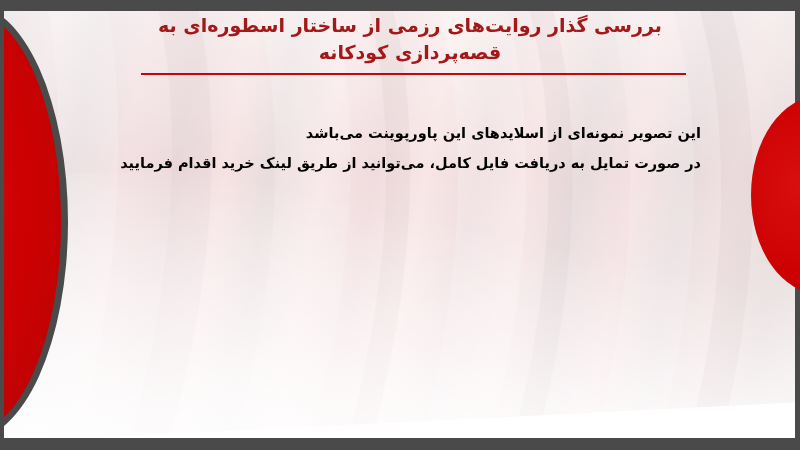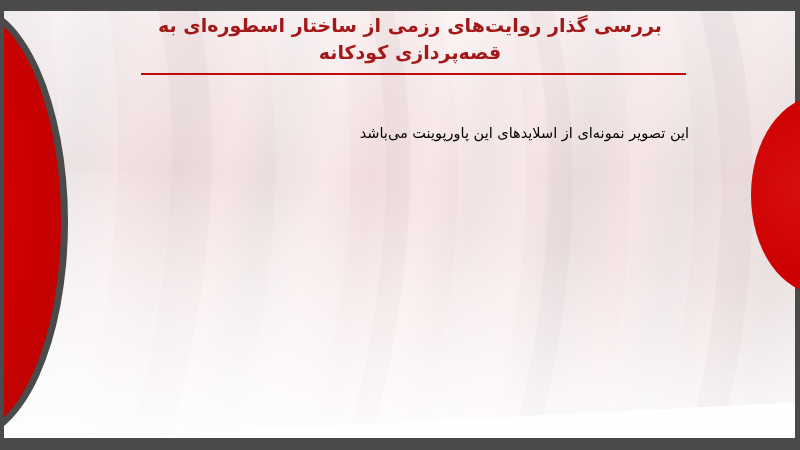--- a/index.html
+++ b/index.html
@@ -162,24 +162,24 @@
   
   .body-block {
     position: absolute;
     right: 110px; top: 122px;
     width: 600px;
     text-align: right;
     direction: rtl;
     z-index: 5;
   }
   .body-line {
-    margin: 0 12px 7px 0;
+    margin: 0 0 7px 0;
     font-family: "DejaVu Sans", sans-serif;
     font-size: 14.5px;
-    font-weight: normal;
+    font-weight: bold;
     line-height: 1.62;
     color: #000000;
     direction: rtl;
     unicode-bidi: isolate;
     white-space: nowrap;
   }
   .body-line:last-child { margin-bottom: 0; }
 </style>
 </head>
 <body>
@@ -212,15 +212,16 @@
   <div class="frame-left"></div>
   <div class="frame-right"></div>
 
   <div class="title-block">
     <h1 class="title-text">بررسی گذار روایت‌های رزمی از ساختار اسطوره‌ای به قصه‌پردازی کودکانه</h1>
   </div>
   <div class="title-rule"></div>
 
   <div class="body-block">
     <p class="body-line">این تصویر نمونه‌ای از اسلایدهای این پاورپوینت می‌باشد</p>
+    <p class="body-line">در صورت تمایل به دریافت فایل کامل، می‌توانید از طریق لینک خرید اقدام فرمایید</p>
   </div>
 
 </div>
 
 </body></html>

